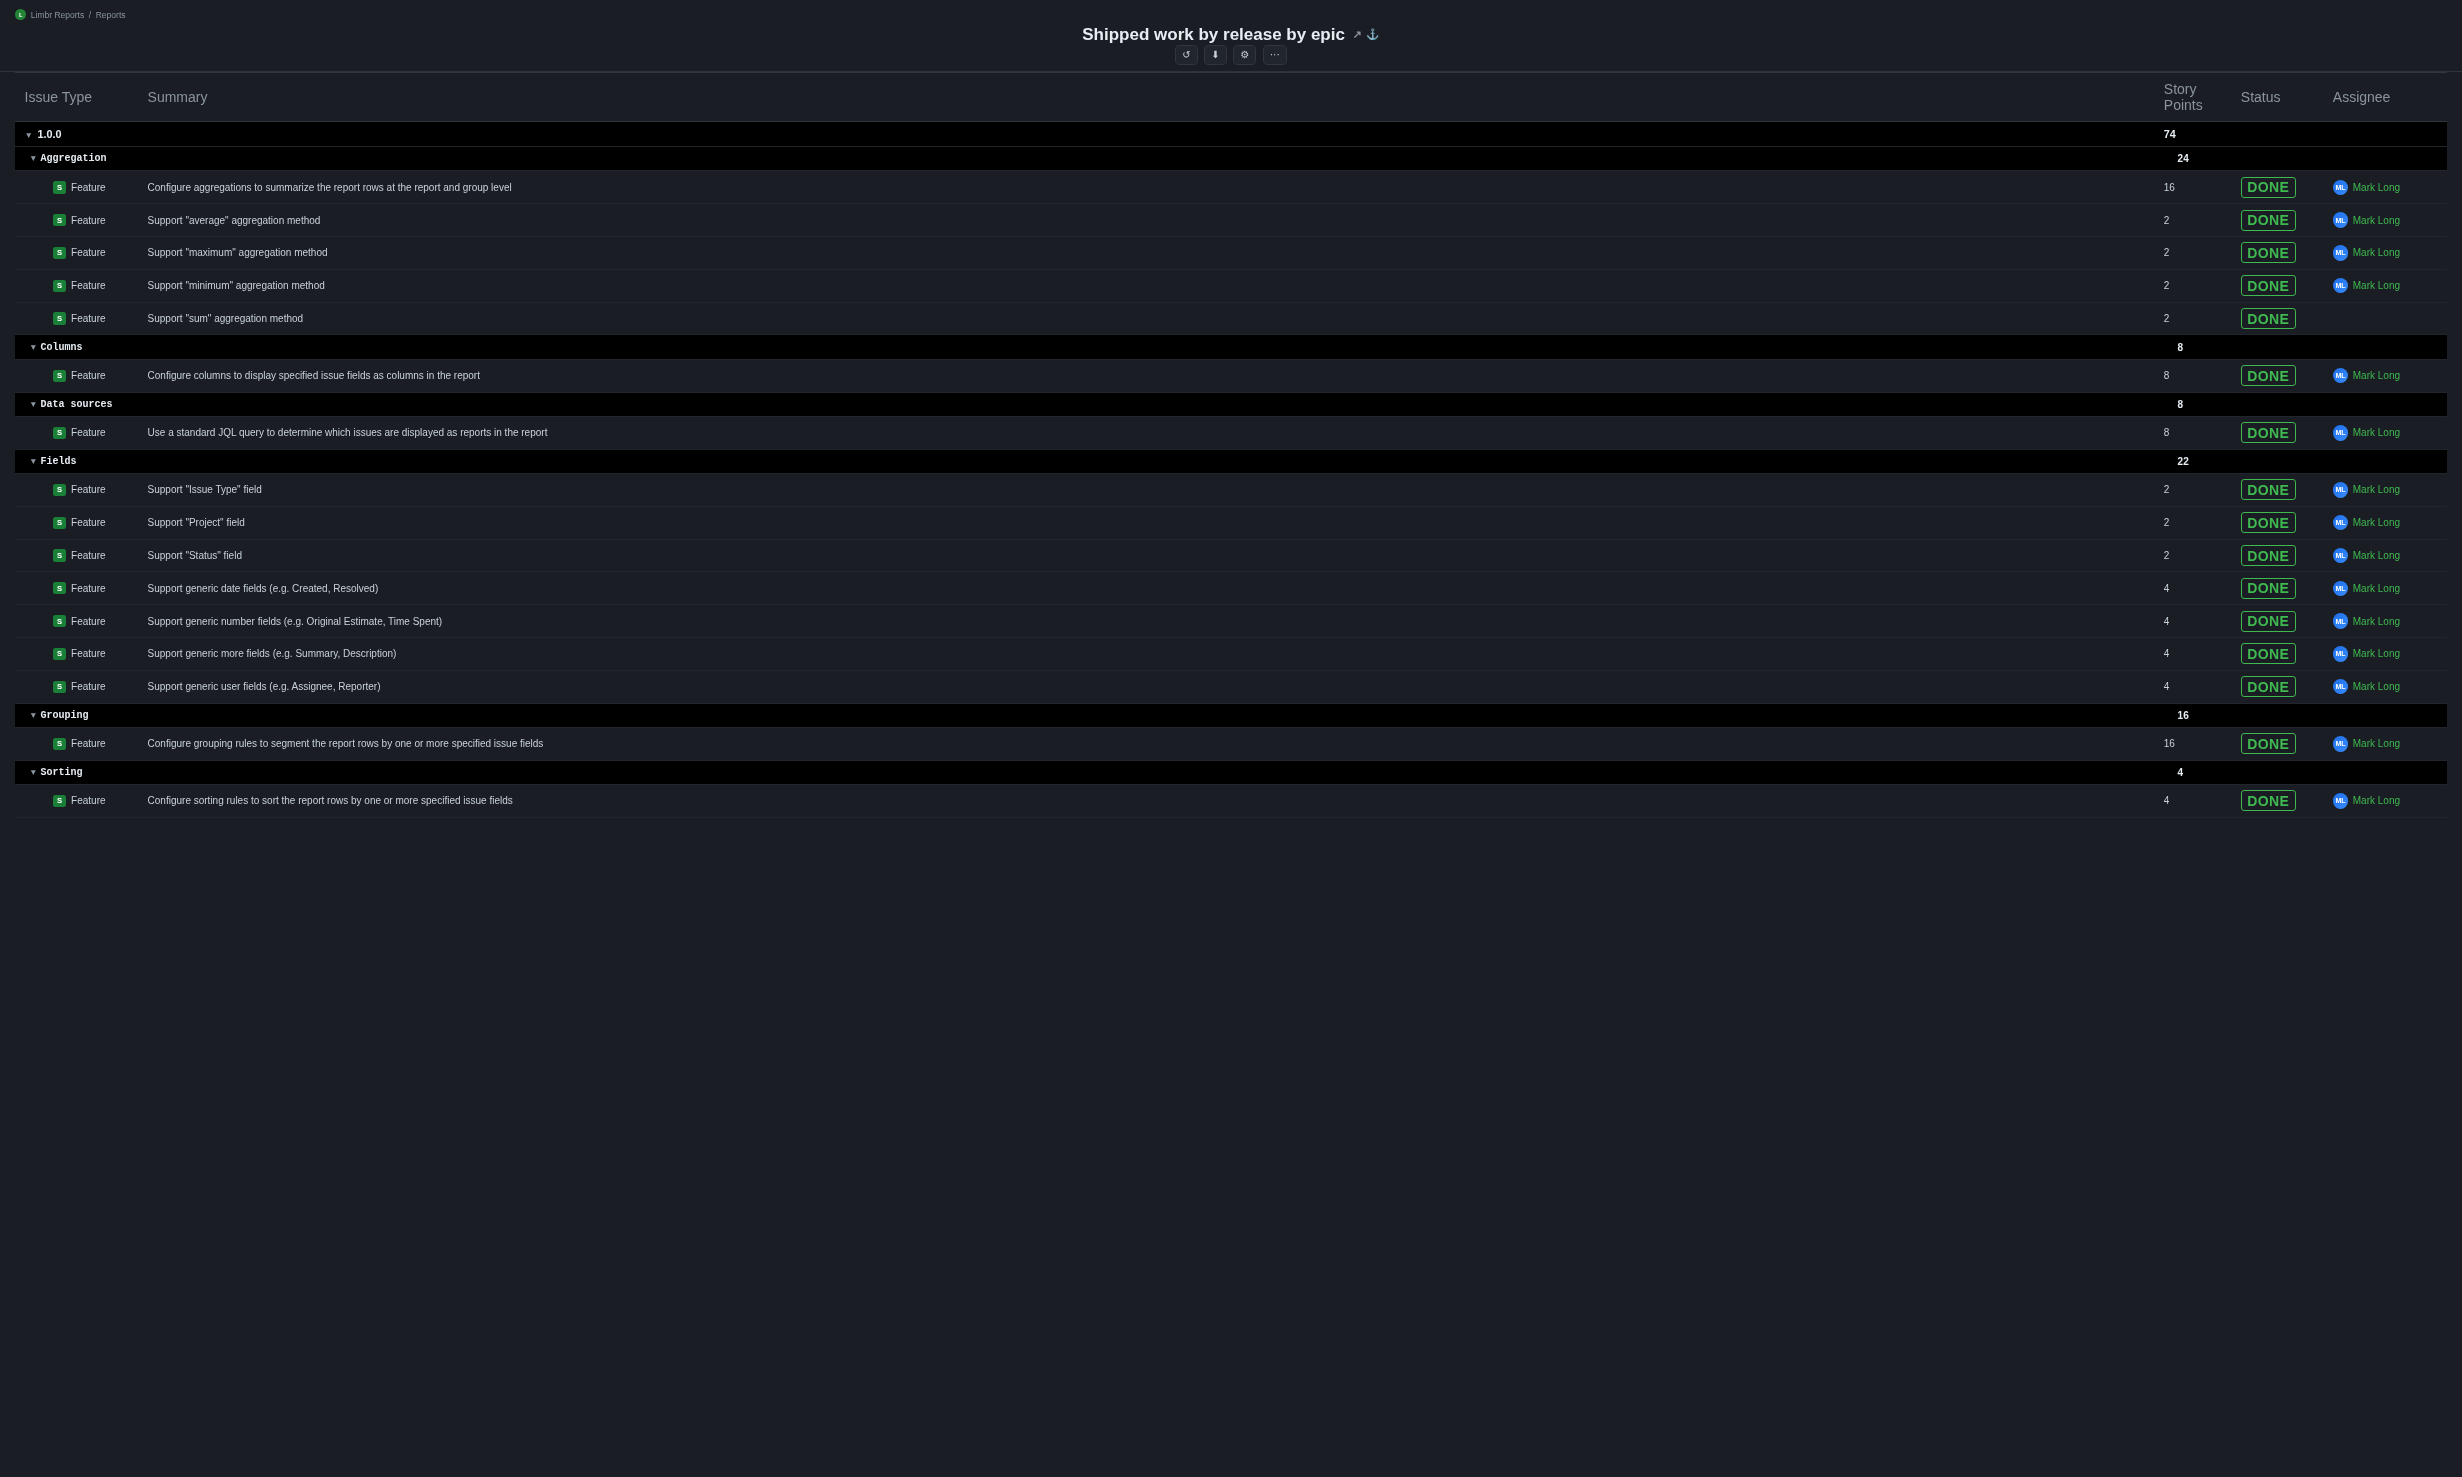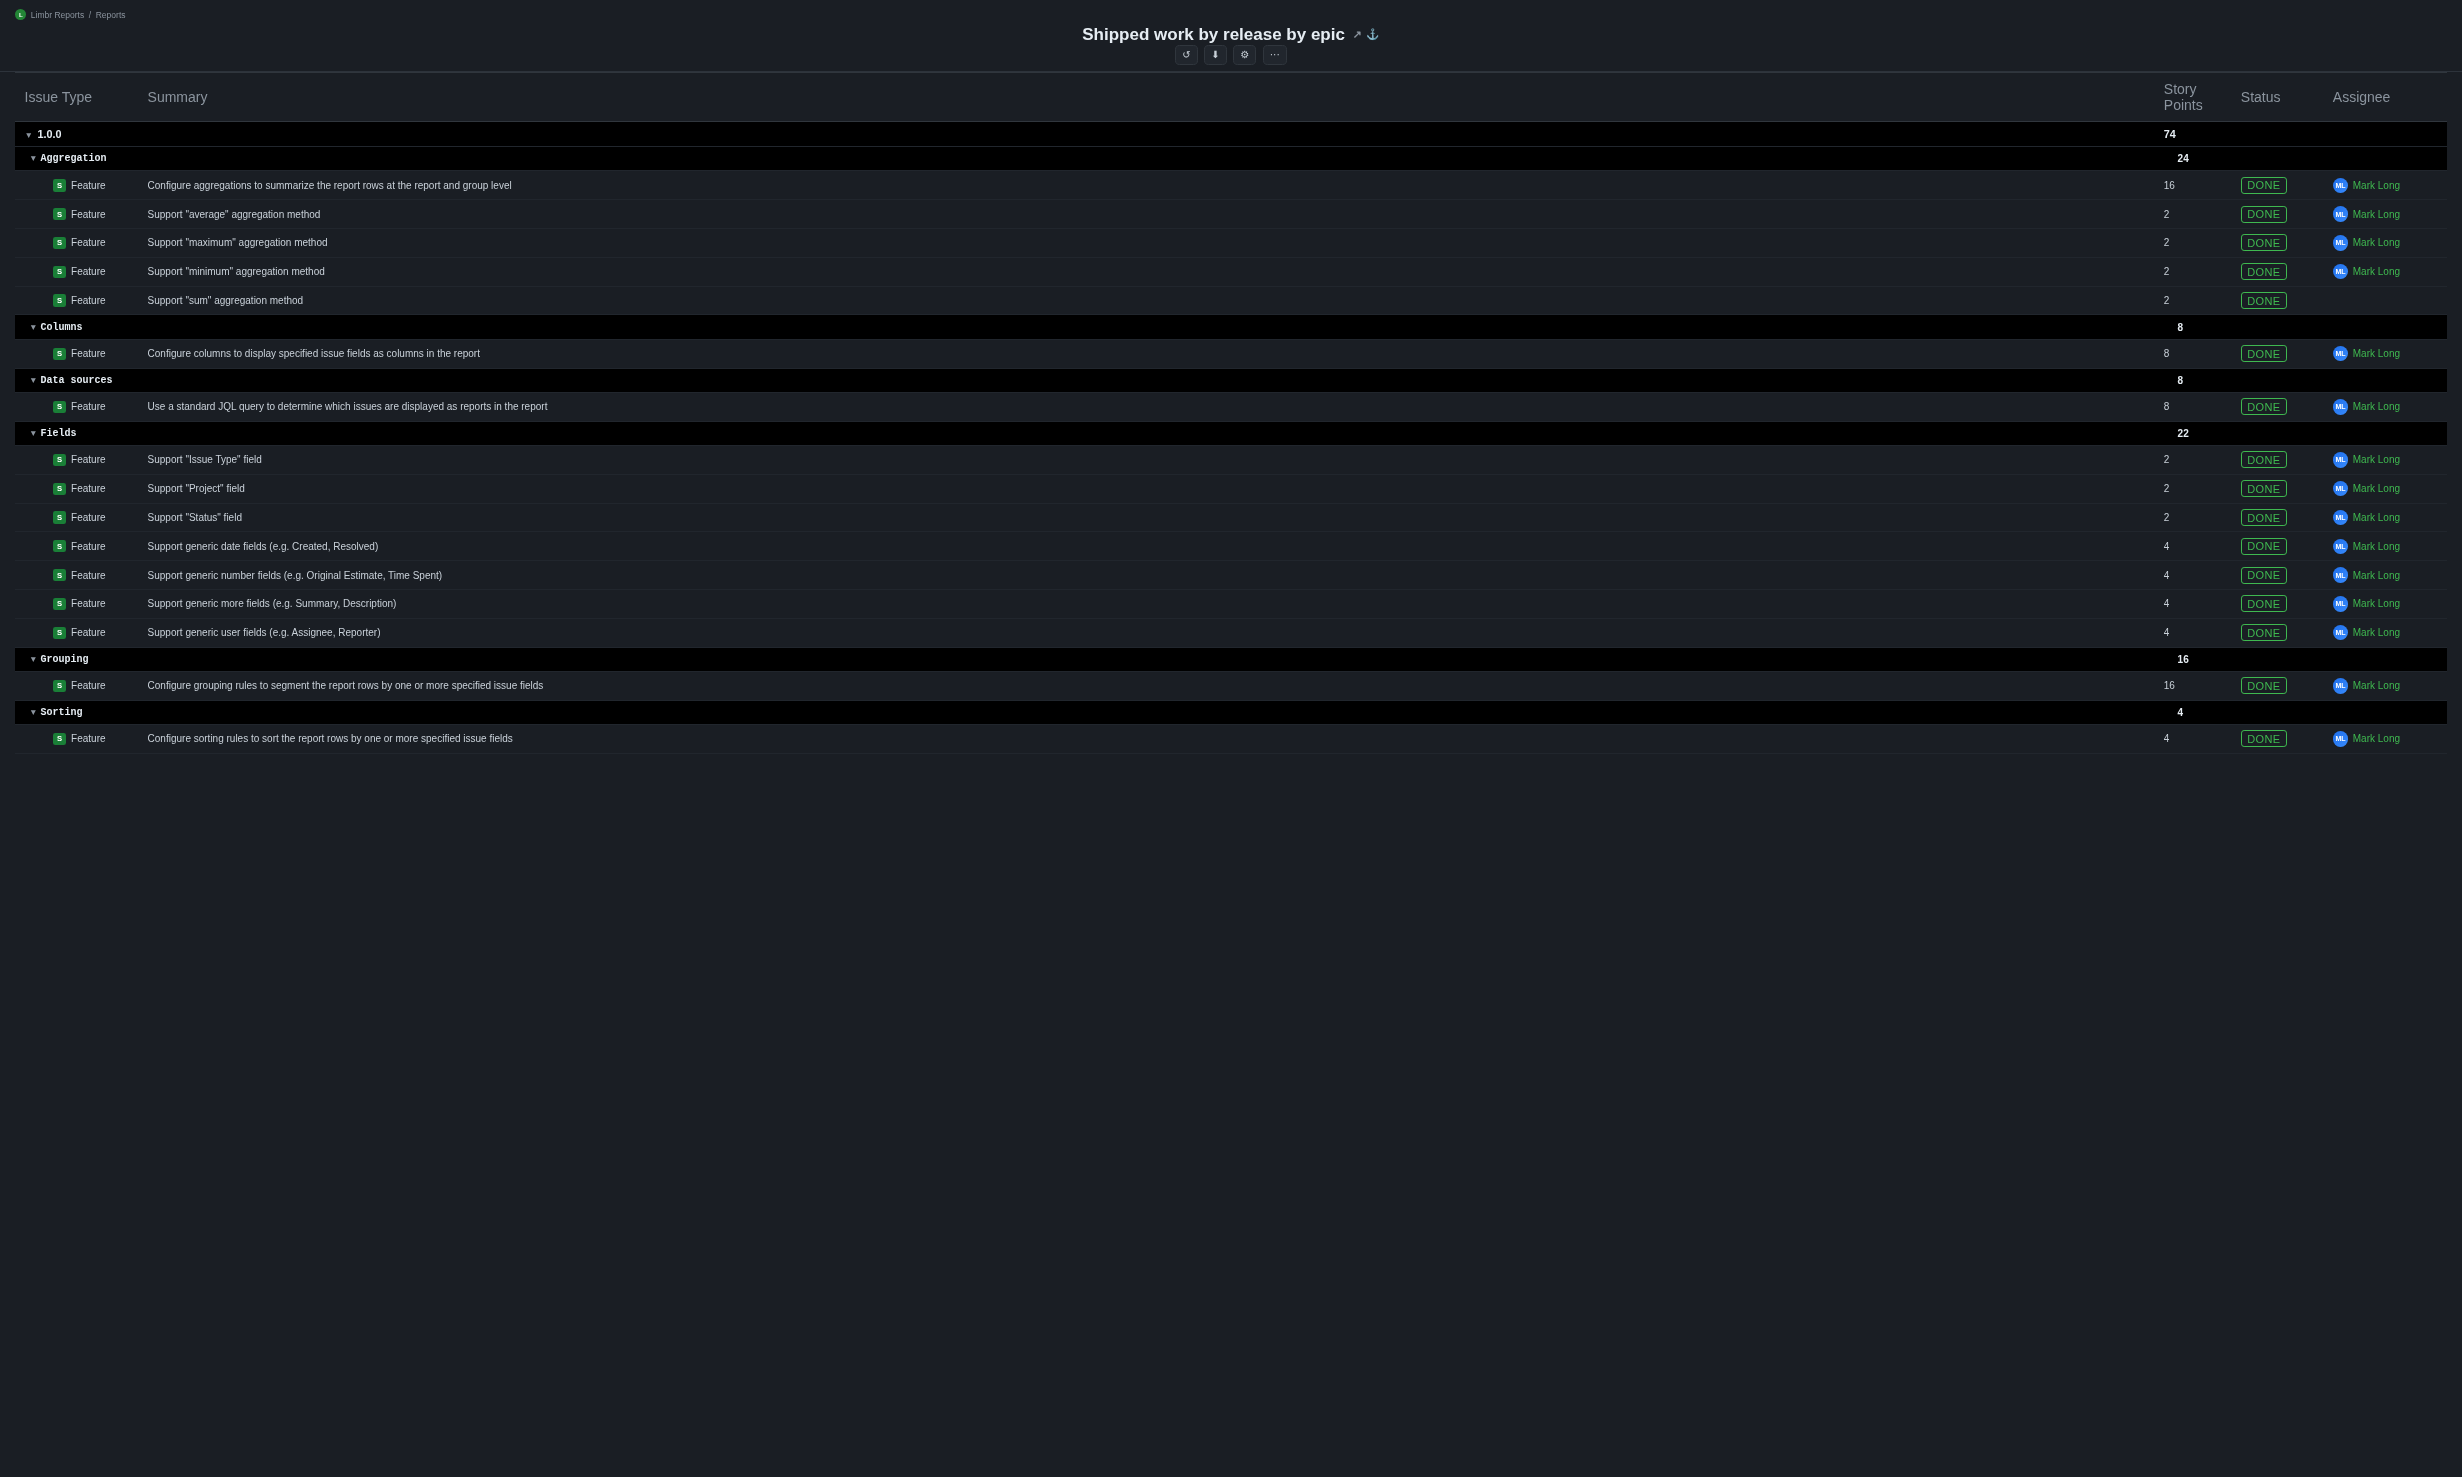--- a/index.html
+++ b/index.html
@@ -149,22 +149,22 @@
       justify-content: center;
       font-size: 7.7px;
       color: white;
       font-weight: bold;
       flex-shrink: 0;
     }
     .status-badge {
       display: inline-block;
       padding: 1.5px 5.4px;
       border-radius: 3.1px;
-      font-size: 11px;
-      font-weight: 400;
+      font-size: 14px;
+      font-weight: 700;
       color: #3fb950;
       background: transparent;
       border: 0.8px solid #3fb950;
       letter-spacing: 0.4px;
     }
     .assignee-cell {
       display: flex;
       align-items: center;
       gap: 4.6px;
       color: #3fb950;

